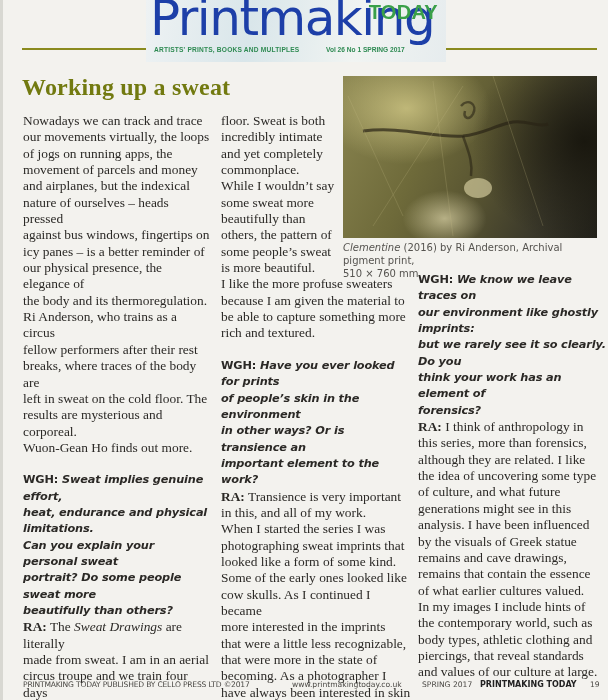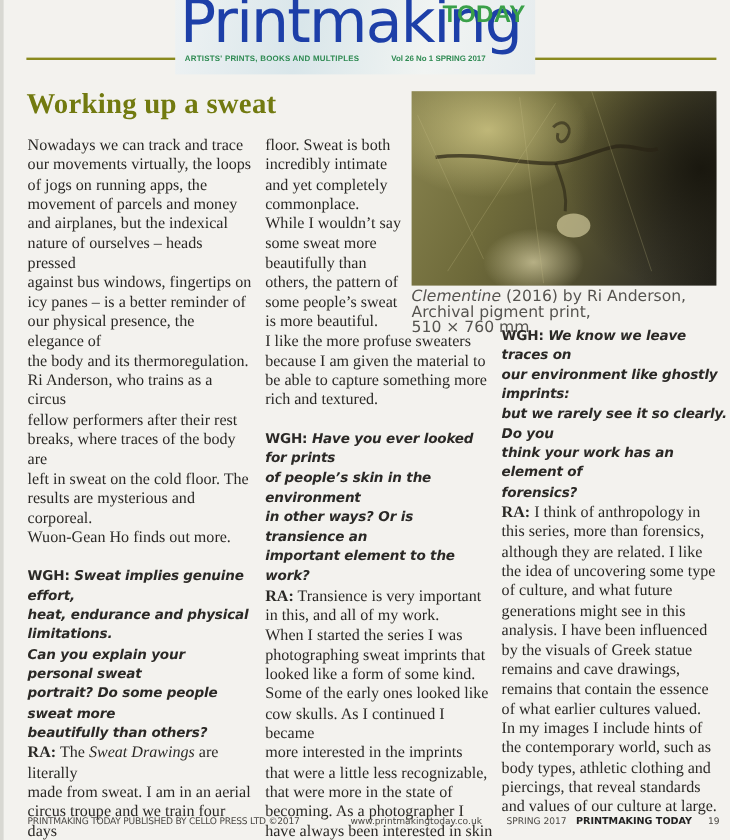--- a/index.html
+++ b/index.html
@@ -76,21 +76,21 @@
     background:
       radial-gradient(ellipse 60px 40px at 40% 88%, rgba(255,246,200,0.55), rgba(0,0,0,0) 70%),
       radial-gradient(ellipse 120px 80px at 25% 20%, rgba(230,220,150,0.65), rgba(0,0,0,0) 70%),
       radial-gradient(ellipse 150px 140px at 95% 40%, rgba(20,18,10,0.85), rgba(0,0,0,0) 75%),
       linear-gradient(115deg, #8a8550 0%, #6e6a3a 35%, #5a5632 55%, #3a382a 80%, #22211a 100%);
   }
   .figure svg { position: absolute; left: 0; top: 0; }
   .caption {
     position: absolute; left: 343px; top: 241px; width: 262px;
     font-family: "DejaVu Sans", "Liberation Sans", sans-serif;
-    font-size: 13px; line-height: 13px; color: #55534f;
+    font-size: 10px; line-height: 13px; color: #55534f;
   }
   .caption .title { font-style: italic; }
 
   .footer {
     position: absolute; top: 680px; left: 0; width: 608px; height: 14px;
     font-family: "DejaVu Sans", "Liberation Sans", sans-serif;
     font-size: 7.6px; color: #4a4844; white-space: nowrap;
   }
   .footer span { position: absolute; top: 0; }
   .f-pub { left: 23px; letter-spacing: -0.2px; }

